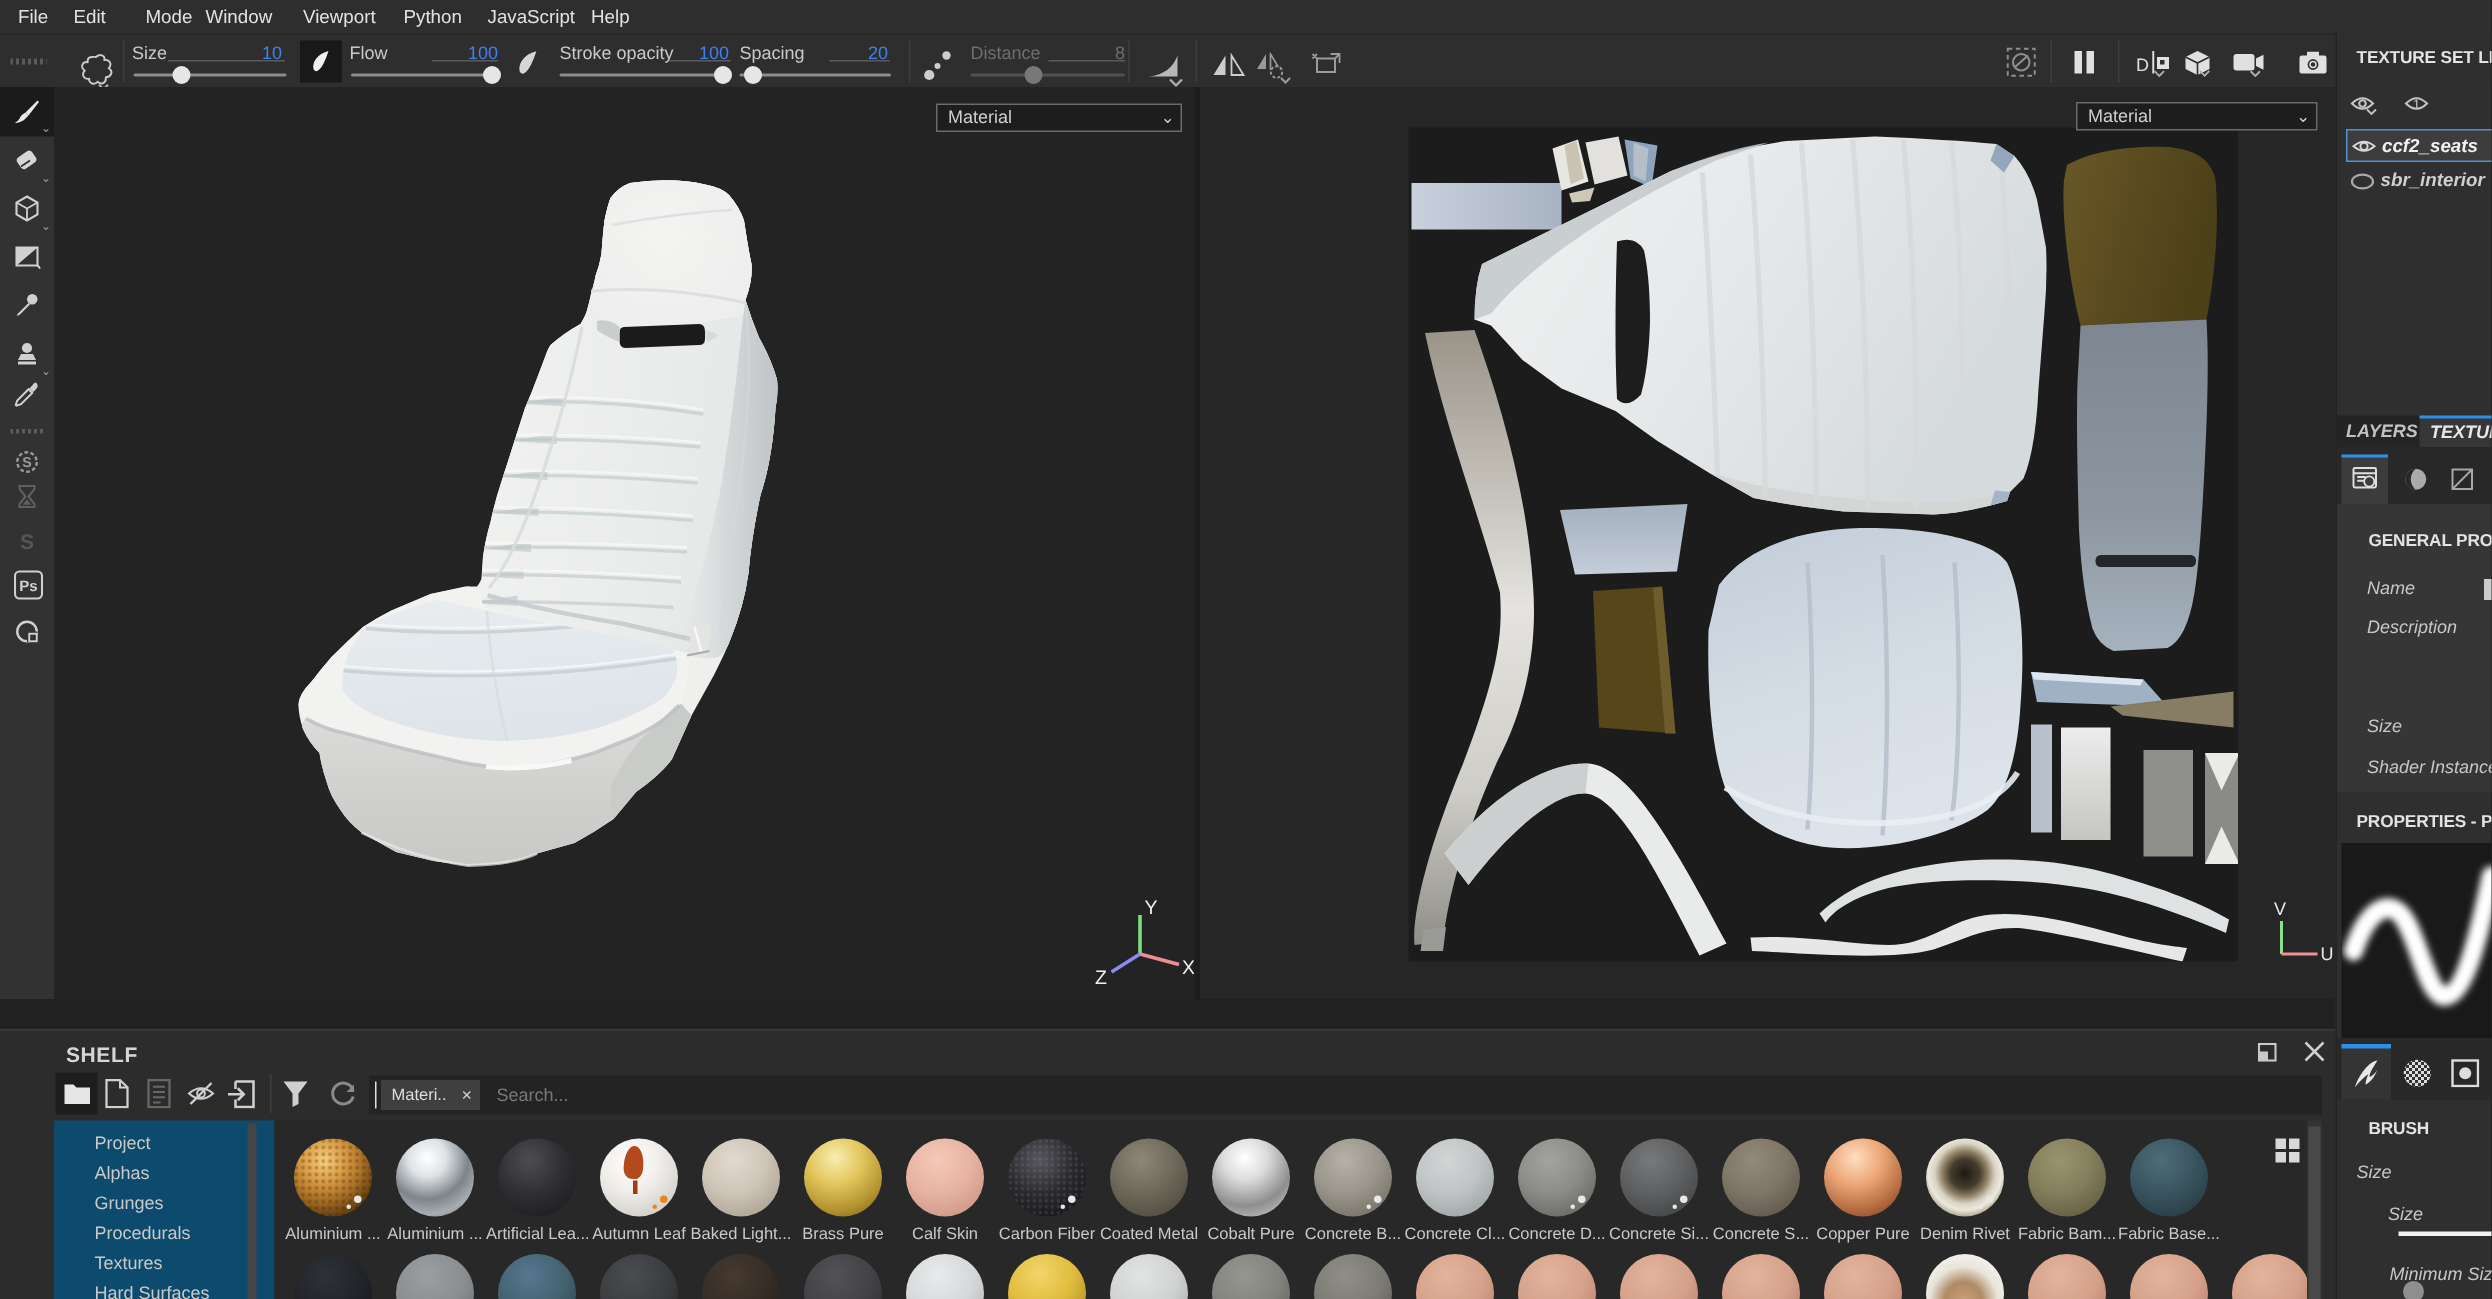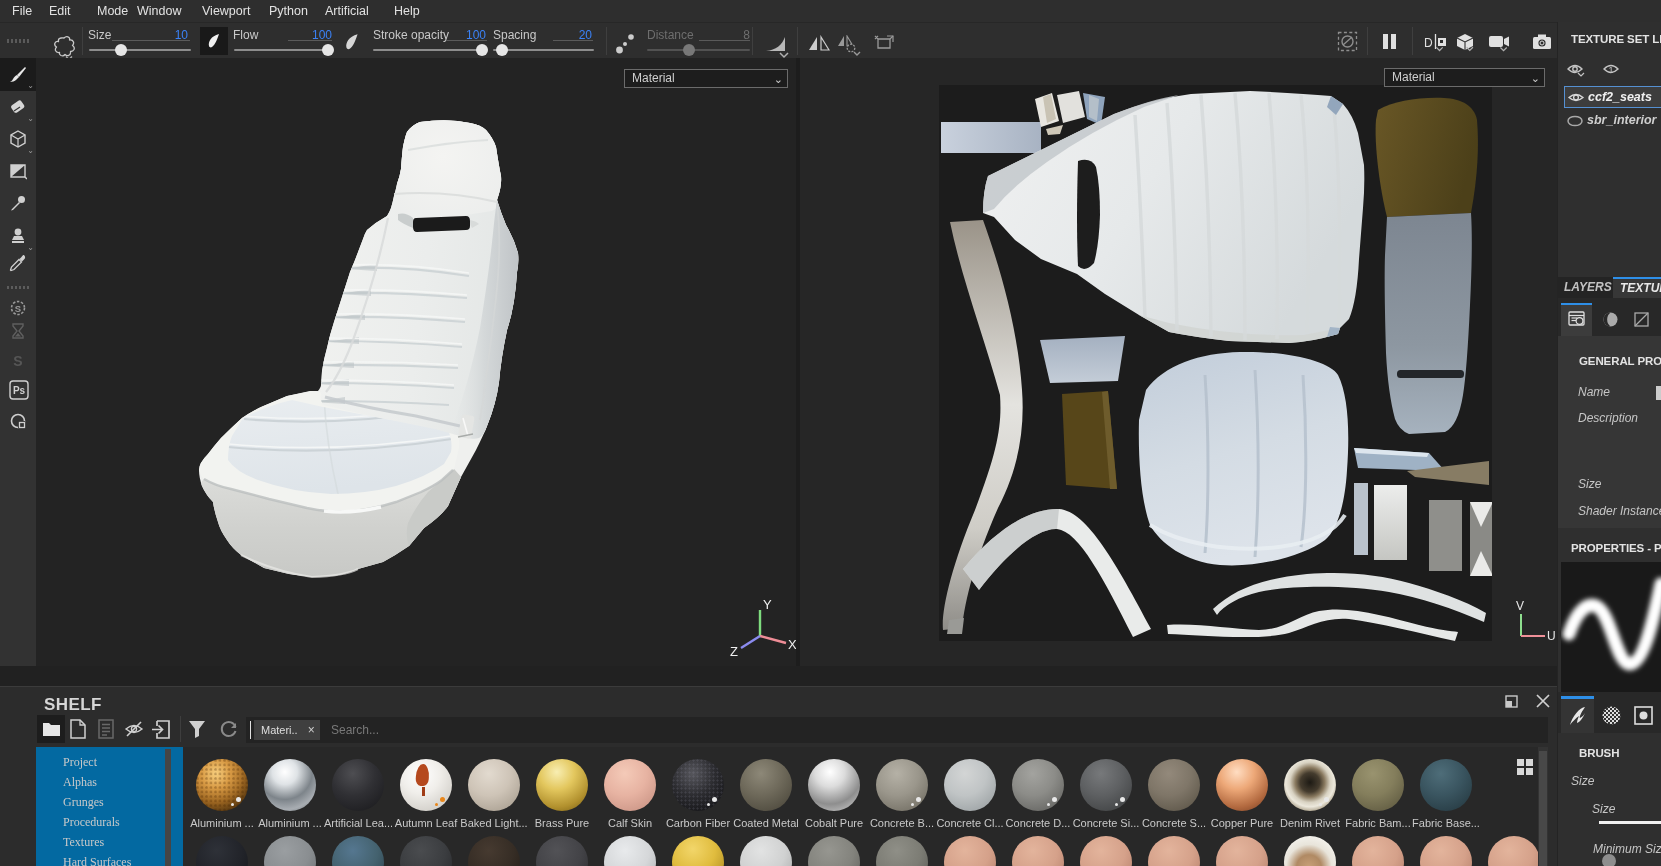--- a/index.html
+++ b/index.html
@@ -34,28 +34,28 @@
 #vpdiv { left:796px; top:58px; width:4px; height:608px; background:#1d1d1d; }
 #vp2d { left:800px; top:58px; width:757px; height:608px; background:#262626; overflow:hidden; }
 #uvcanvas { left:139px; top:27px; width:553px; height:556px; background:#1c1c1c; }
 .combo { position:absolute; height:19px; background:#1d1d1d; border:1px solid #6b6b6b;
   color:#cfcfcf; font-size:12px; line-height:17px; padding-left:7px; }
 .combo .cv { position:absolute; right:4px; top:1px; color:#cfcfcf; font-size:11px; }
 
 #splitter { left:0; top:666px; width:1557px; height:20px; background:#212121; }
 
 #shelf { left:0; top:686px; width:1557px; height:180px; background:#2c2c2c; border-top:1px solid #3b3b3b; }
-#shelftitle { position:absolute; left:44px; top:6px; font-size:17px; font-weight:bold; color:#d6d6d6; letter-spacing:0.4px; }
+#shelftitle { position:absolute; left:44px; top:6px; font-size:14px; font-weight:bold; color:#d6d6d6; letter-spacing:0.4px; }
 #shelftools { position:absolute; left:0; top:26px; width:1557px; height:34px; }
 #searchfield { position:absolute; left:246px; top:4px; width:1302px; height:26px; background:#232323; }
 #chip { position:absolute; left:8px; top:3px; height:20px; background:#3f3f3f; color:#dedede;
   font-size:11px; line-height:20px; padding:0 22px 0 7px; }
 #chip .x { position:absolute; right:5px; top:0px; color:#cfcfcf; font-size:12px; }
 #searchph { position:absolute; left:85px; top:6px; color:#787878; font-size:12px; }
-#shelflist { position:absolute; left:36px; top:60px; width:147px; height:120px; background:#0369a1;font-family:Liberation Serif, serif; }
+#shelflist { position:absolute; left:36px; top:60px; width:147px; height:120px; background:#0c4a6e; }
 #shelflist div.li { position:absolute; left:27px; font-size:12px; color:#c9c9c9; }
 #listsb { position:absolute; left:129px; top:2px; width:6px; height:118px; background:#454545; }
 #shelfgrid { position:absolute; left:183px; top:60px; width:1355px; height:120px; background:#282828; overflow:hidden; }
 #gridsb { position:absolute; left:1538px; top:60px; width:10px; height:120px; background:#333333; }
 #gridsb .thumb { position:absolute; left:1px; top:4px; width:8px; height:116px; background:#484848; }
 .sph { position:absolute; width:52px; height:52px; border-radius:50%; }
 .slabel { position:absolute; width:68px; text-align:center; font-size:11px; color:#c9c9c9;
   white-space:nowrap; overflow:hidden; }
 
 #rpanel { left:1557px; top:22px; width:104px; height:844px; background:#2f2f2f;
@@ -68,21 +68,21 @@
 <body>
 <div id="root">
 
 <div id="menubar" class="abs">
   <span style="left:12px">File</span>
   <span style="left:49px">Edit</span>
   <span style="left:97px">Mode</span>
   <span style="left:137px">Window</span>
   <span style="left:202px">Viewport</span>
   <span style="left:269px">Python</span>
-  <span style="left:325px">Artificial</span>
+  <span style="left:325px">JavaScript</span>
   <span style="left:394px">Help</span>
 </div>
 
 <div id="toolbar" class="abs">
   <div id="tb-icons">
 
     <div style="position:absolute;left:7px;top:16px;width:24px;height:4px;background:repeating-linear-gradient(90deg,#5a5a5a 0 2px,transparent 2px 4px)"></div>
 
     <svg style="position:absolute;left:52px;top:12px" width="28" height="26" viewBox="0 0 28 26">
       <path d="M12,3 Q14.5,0.5 17,2.5 Q18,3.5 17.5,5 Q20.5,4.5 21.5,7 Q22,9 20.5,10.5 Q23,12 22,14.5 Q21,16.5 18.5,16.5 Q19,19.5 16.5,20.5 Q14.5,21 13,19.5 Q11.5,21.5 9,20.5 Q7,19.5 7.5,17.5 Q4.5,18 3.5,15.5 Q3,13.5 4.5,12 Q2,10.5 3,8 Q4,6 6.5,6.5 Q6,3.5 9,3 Q11,2.8 12,3 Z" stroke="#c9c9c9" stroke-width="1.3" fill="none" stroke-linejoin="round"></path>

